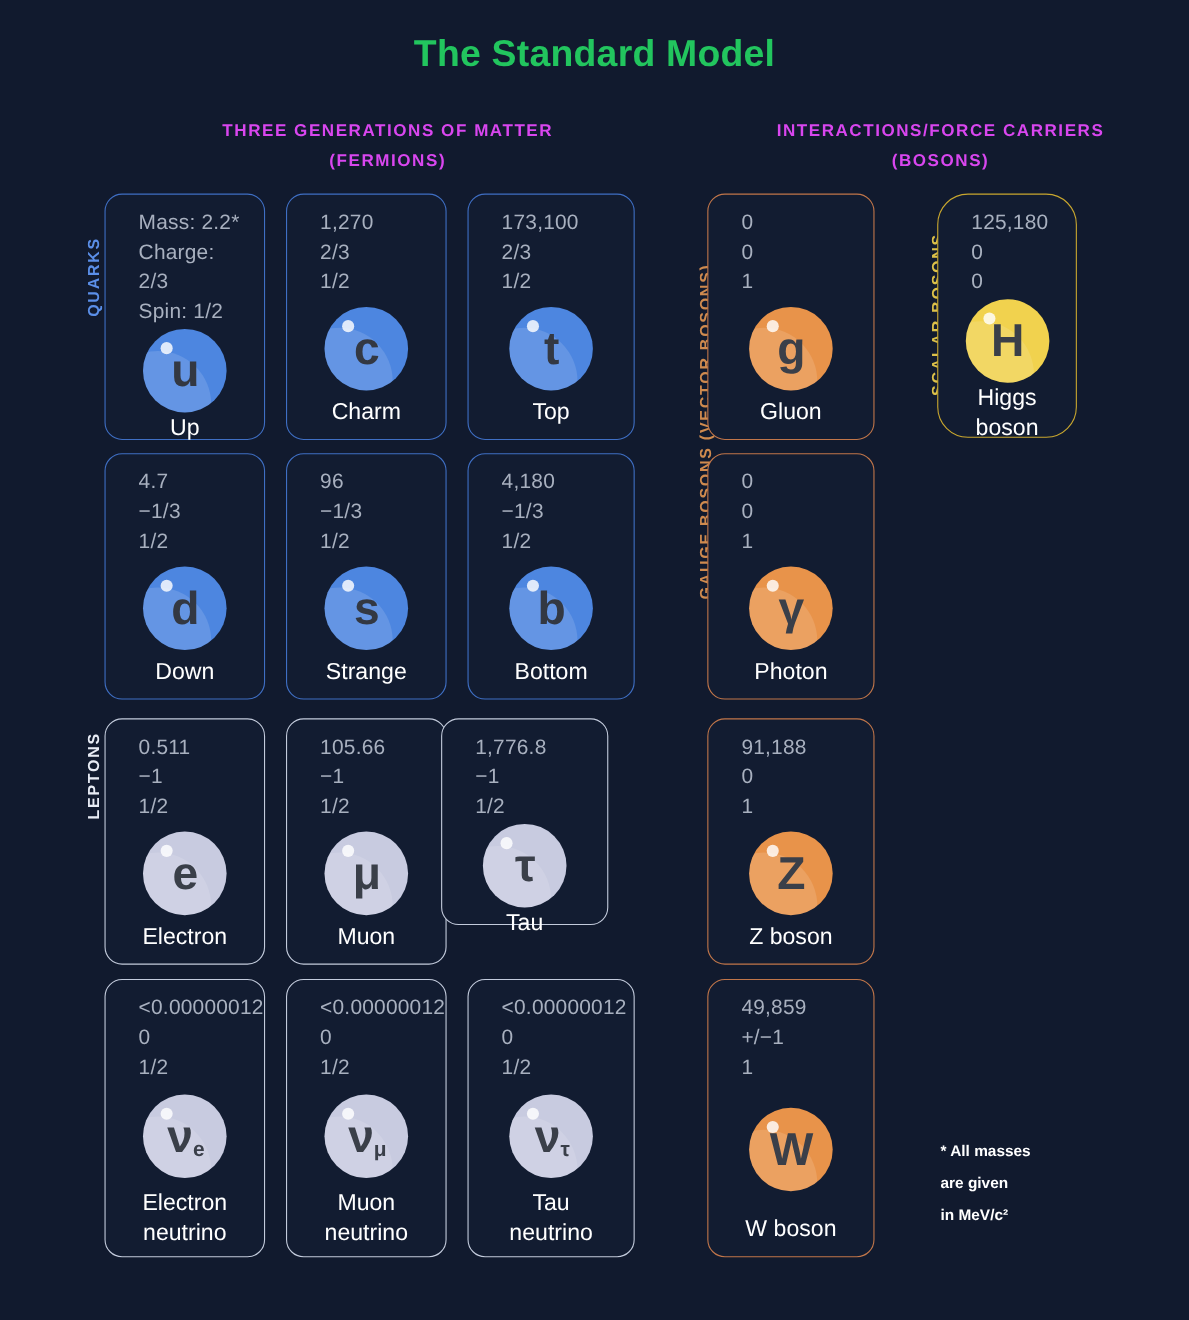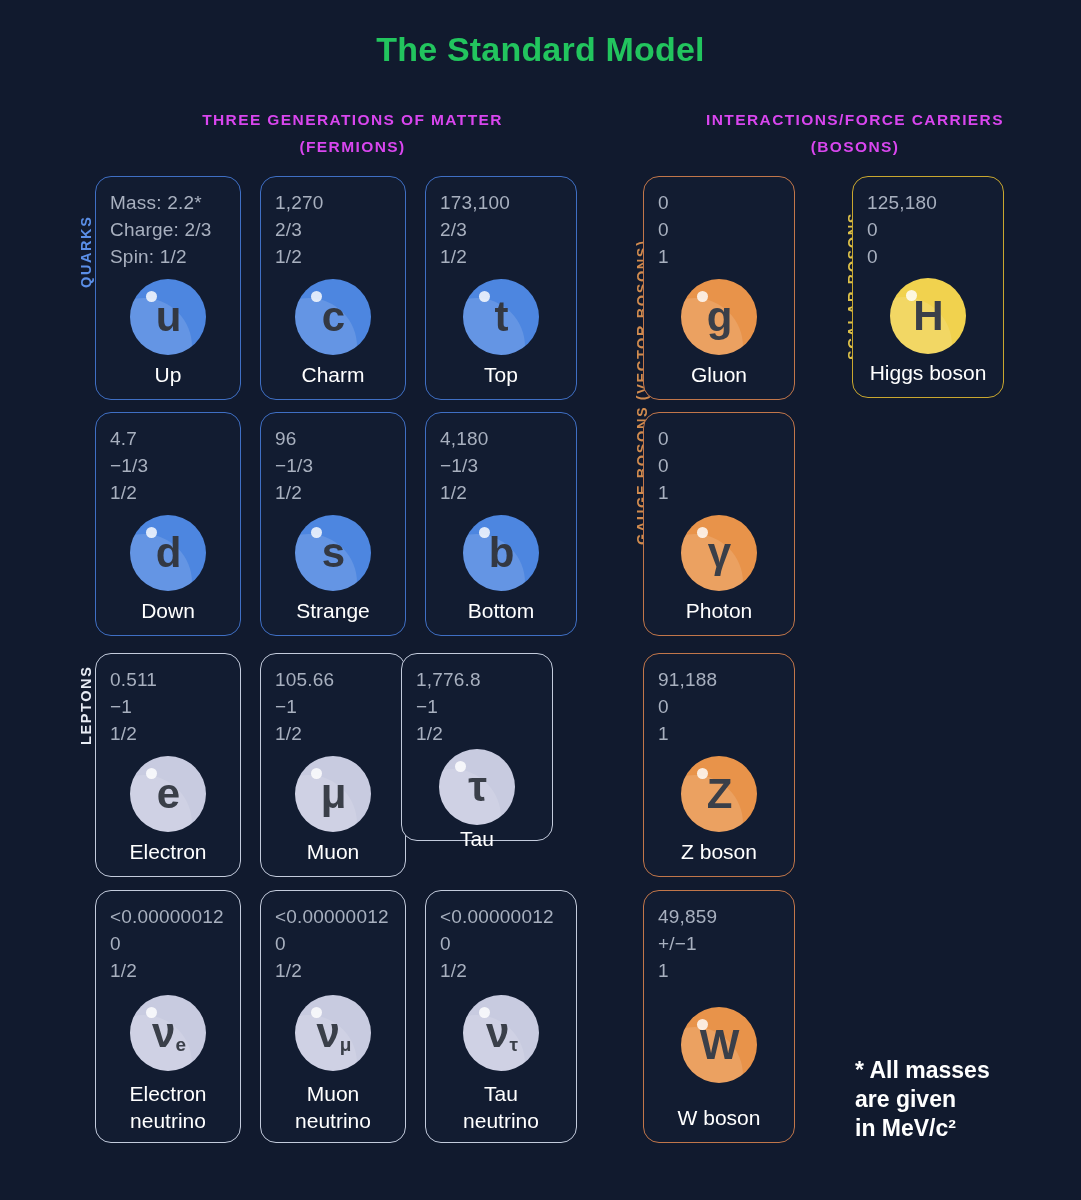--- a/index.html
+++ b/index.html
@@ -67,20 +67,21 @@
   }
   .card.lepton { border-color: #c3cbdc; }
   .card.gauge  { border-color: #c1764a; }
   .card.scalar { border-color: #c9a72f; }
 
   .props {
     font-size: 19px;
     line-height: 27px;
     color: #a8b0bf;
     letter-spacing: 0.2px;
+    margin-left: 16px;
   }
 
   .sphere-wrap {
     flex: 1;
     display: flex;
     align-items: center;
     justify-content: center;
     margin-top: 2px;
   }
 
@@ -146,23 +147,23 @@
     color: #ffffff;
     line-height: 27px;
     padding-bottom: 11px;
   }
   .card-name.two-line { padding-bottom: 8px; }
 
   
   #footnote {
     position: absolute;
     left: 855px;
-    top: 1056px;
+    top: 1032px;
     width: 200px;
-    font-size: 23px;
+    font-size: 14px;
     font-weight: bold;
     line-height: 29px;
     color: #ffffff;
   }
 </style>
 </head>
 <body>
 
 <div class="page-title">The Standard Model</div>
 
@@ -413,21 +414,21 @@
         <div>1</div>
       </div>
       <div class="sphere-wrap">
         <div class="sphere orange">
           <span class="dot"></span>
           <span class="glyph"><span>W</span></span>
         </div>
       </div>
       <div class="card-name">W boson</div>
     </div>
-    <div class="card scalar" style="left: 852px; top: 176px; width: 152px; height: 222px;">
+    <div class="card scalar" style="left: 852px; top: 176px; width: 127px; height: 222px; border-radius: 28px;">
       <div class="props">
         <div>125,180</div>
         <div>0</div>
         <div>0</div>
       </div>
       <div class="sphere-wrap">
         <div class="sphere gold">
           <span class="dot"></span>
           <span class="glyph"><span>H</span></span>
         </div>

